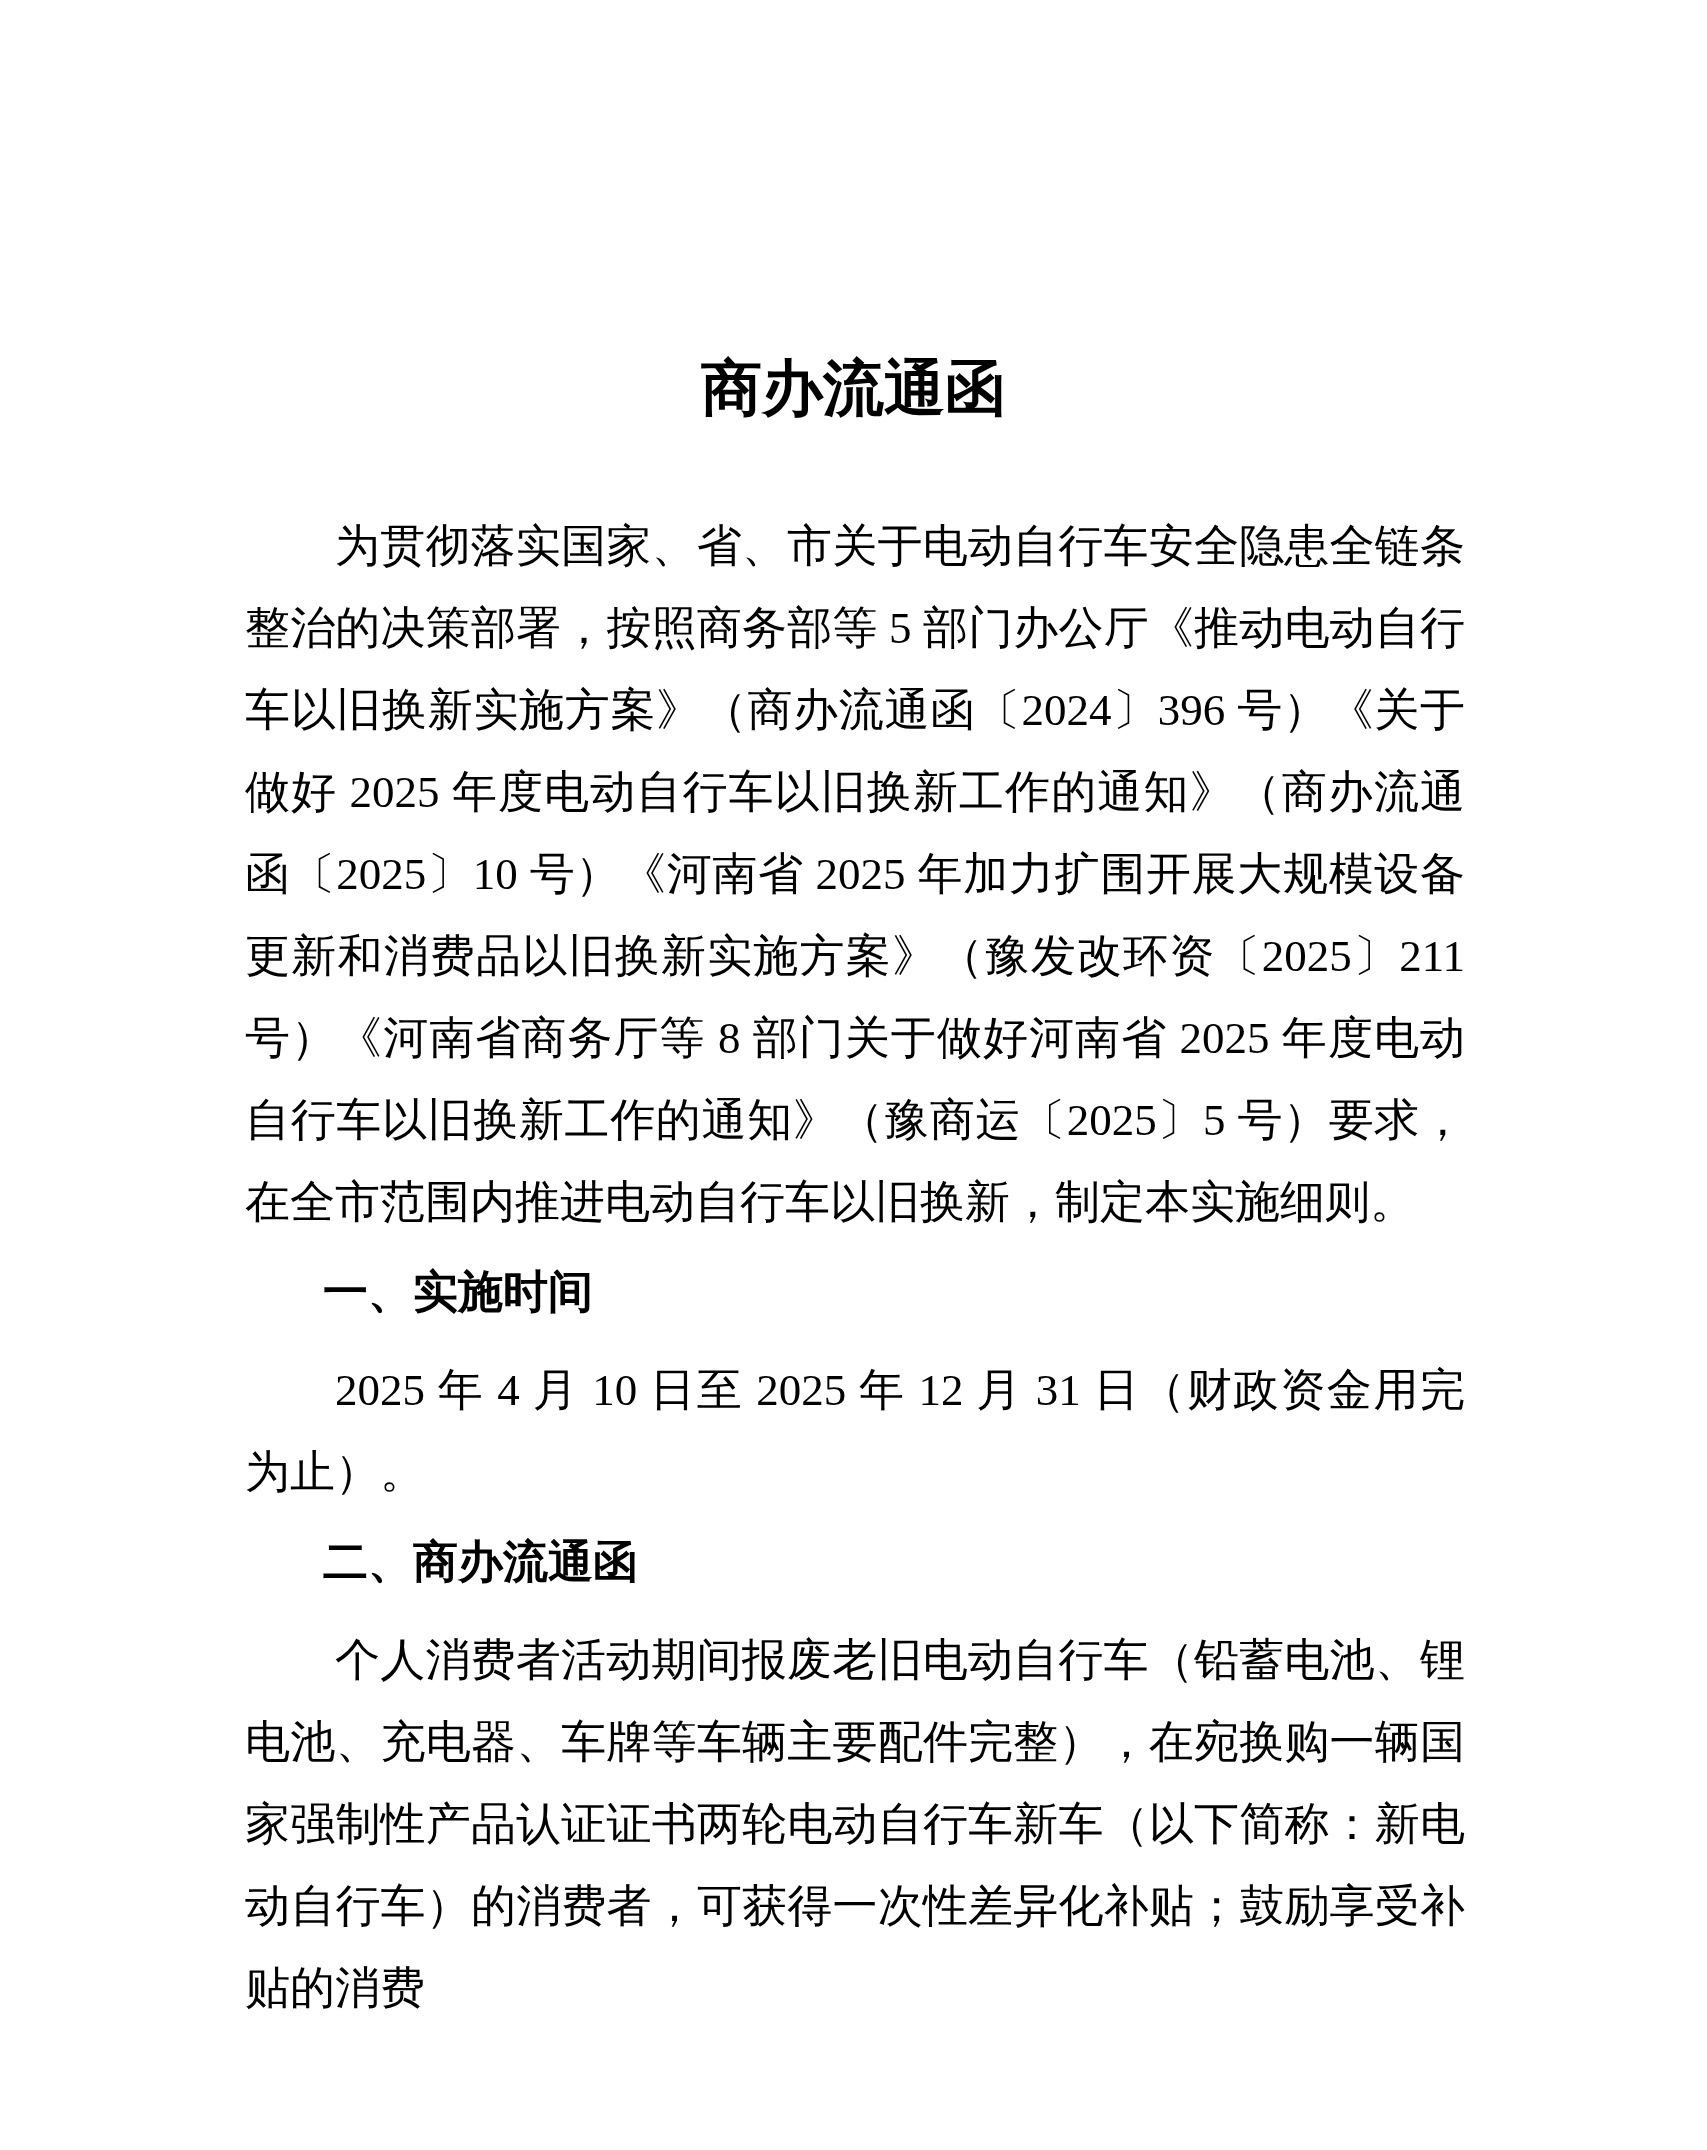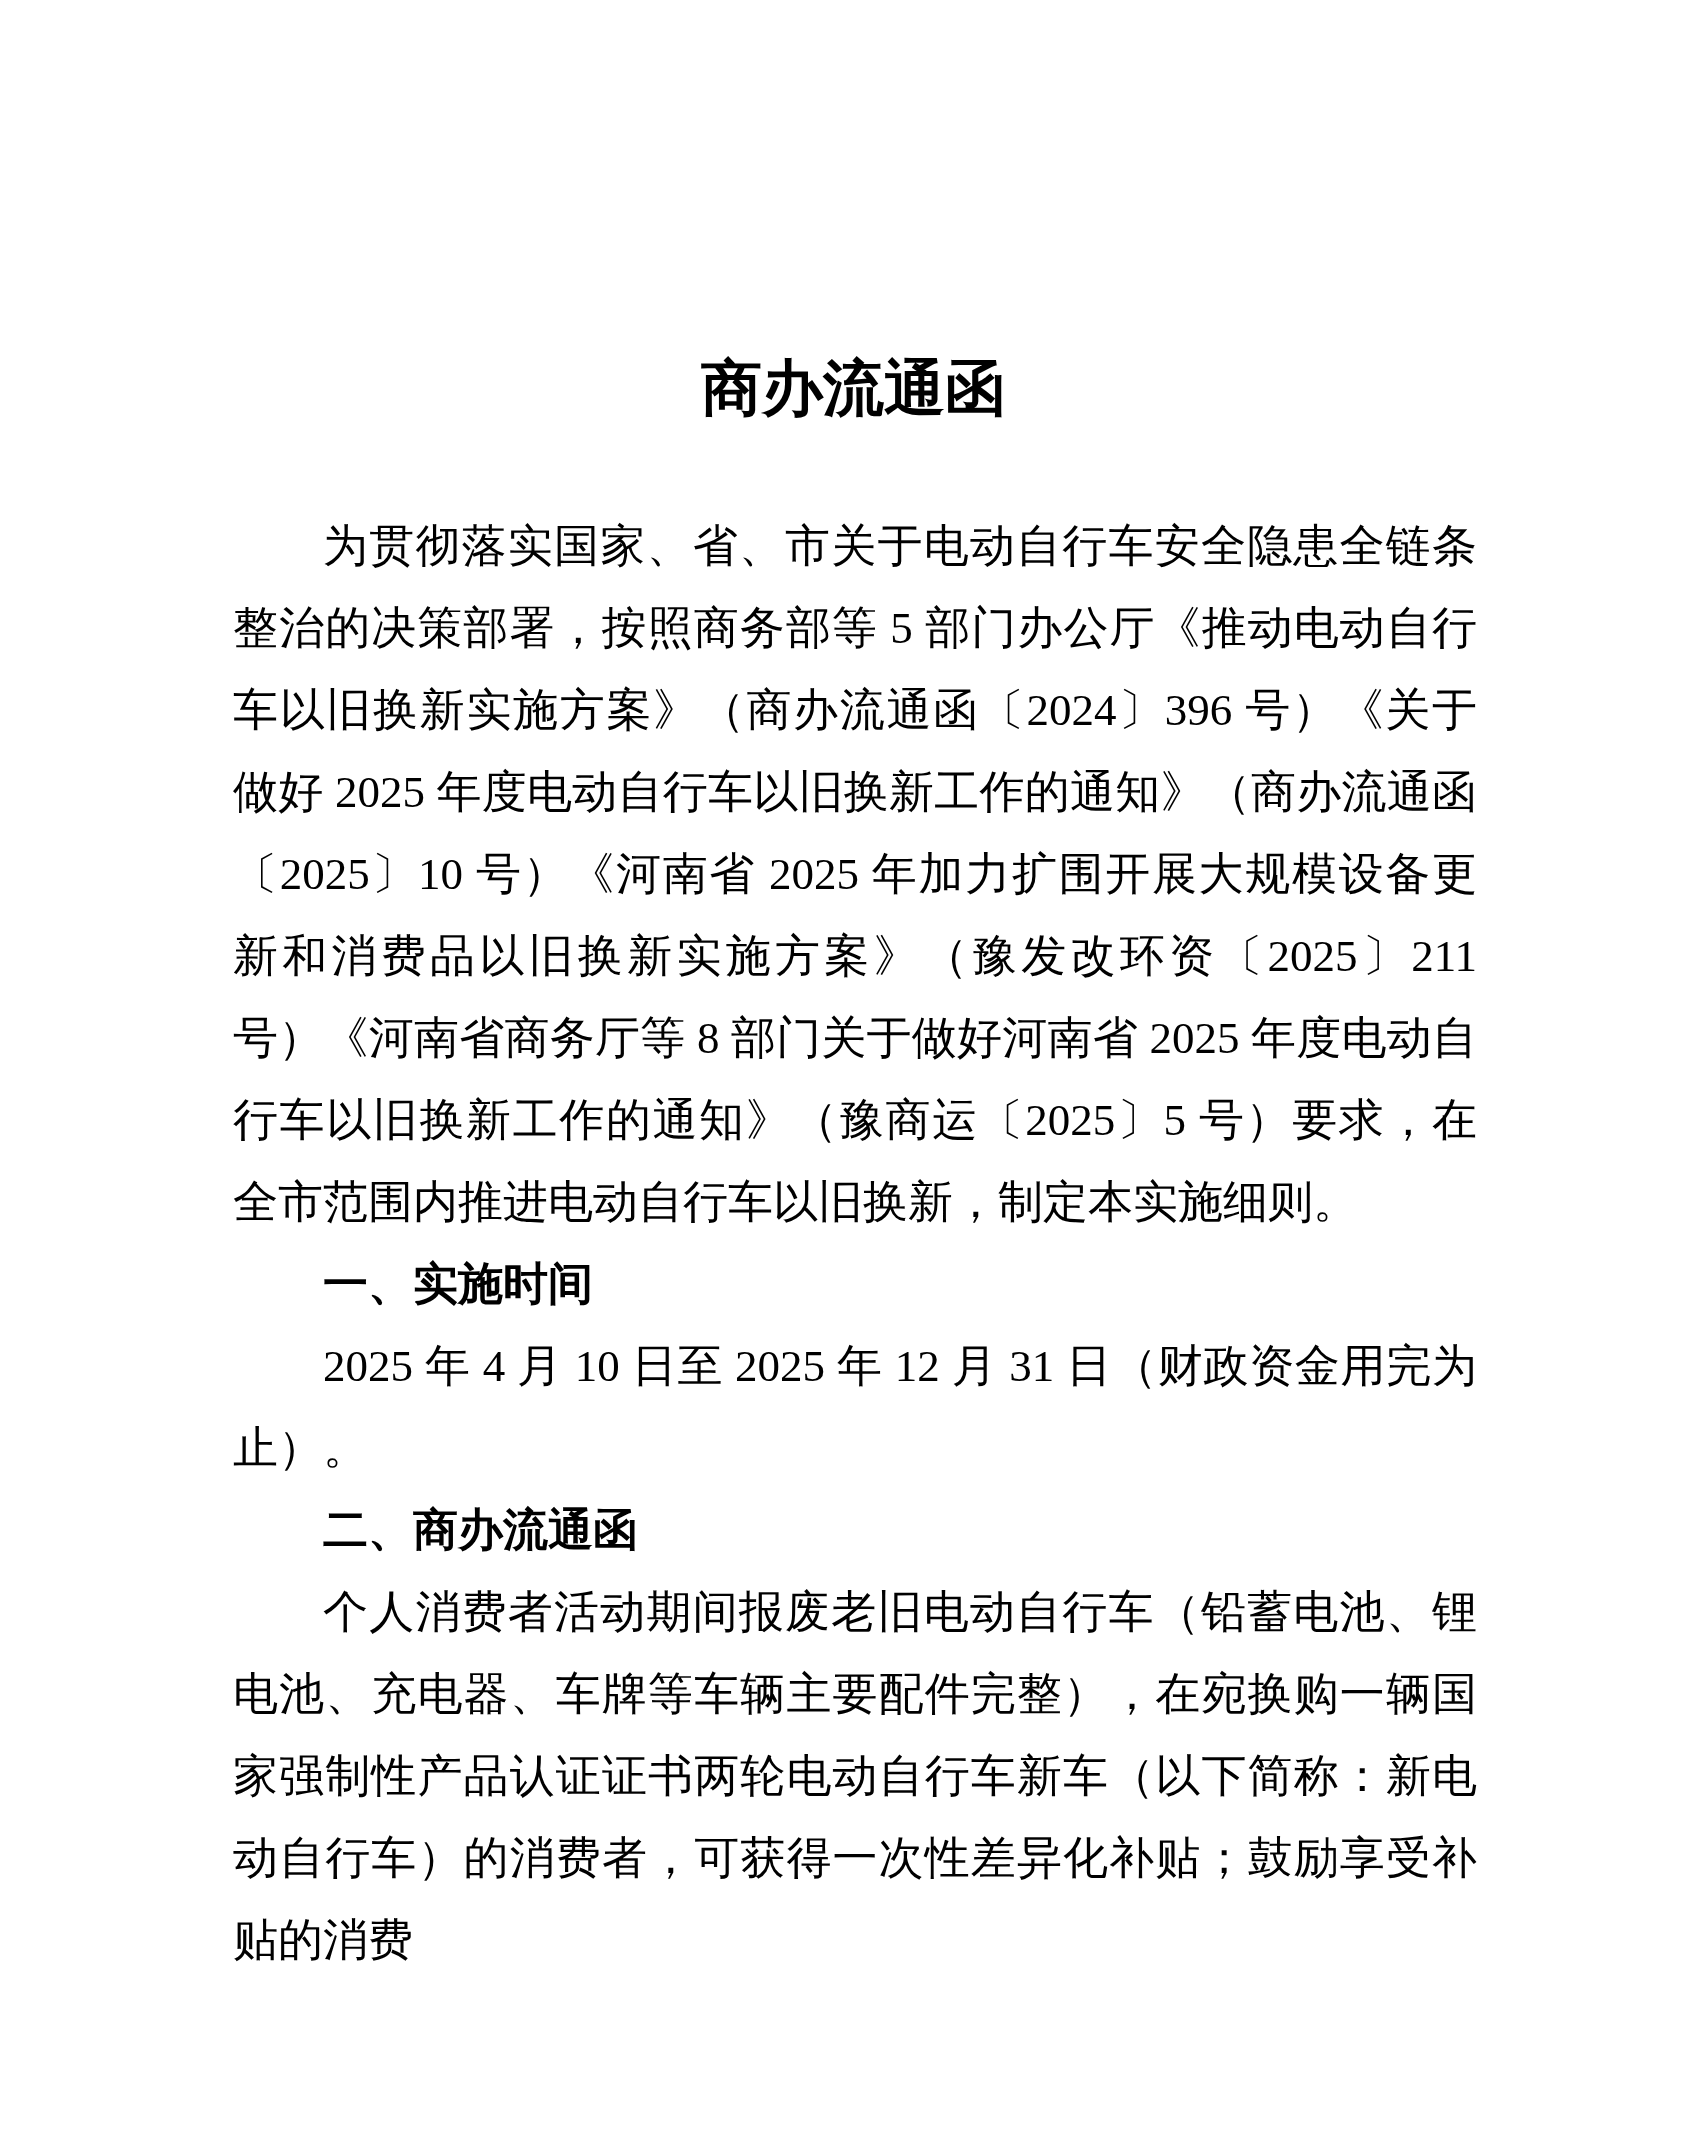--- a/index.html
+++ b/index.html
@@ -29,29 +29,29 @@
     display: block;
     white-space: nowrap;
   }
   .doc-body {
     margin: 67px 230px 0 233px;
     font-size: 45px;
     line-height: 82px;
     text-align: justify;
   }
   .para {
-    margin: 0;
+    margin: 12px;
     text-indent: 2em;
     word-break: break-all;
   }
   .section-heading {
     margin: 0;
     text-indent: 2em;
     font-weight: 700;
-    font-family: Liberation Serif, serif;
+    font-family: Liberation Mono, monospace;
   }
 </style>
 </head>
 <body>
 
 <div class="page">
 
   <h1 class="doc-title">
     <span class="title-line">商办流通函</span>
   </h1>

